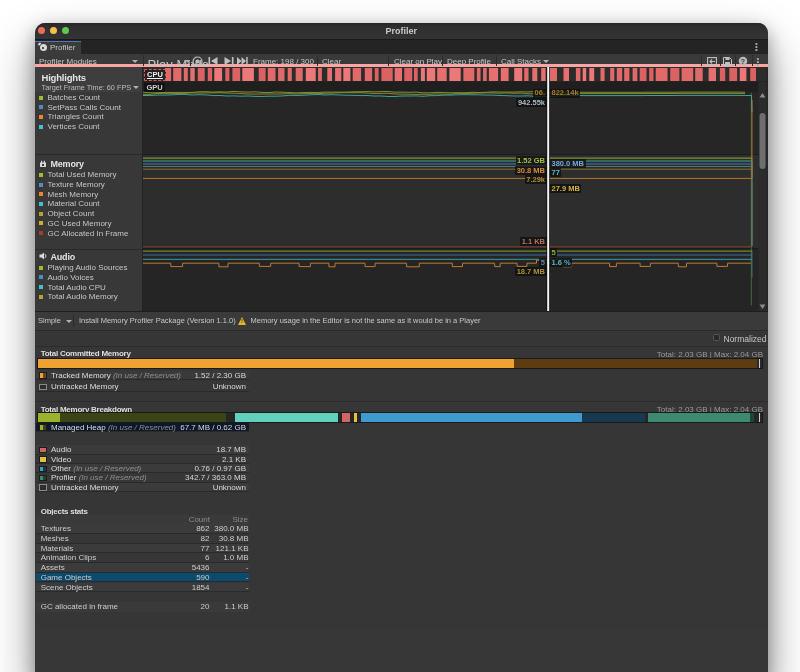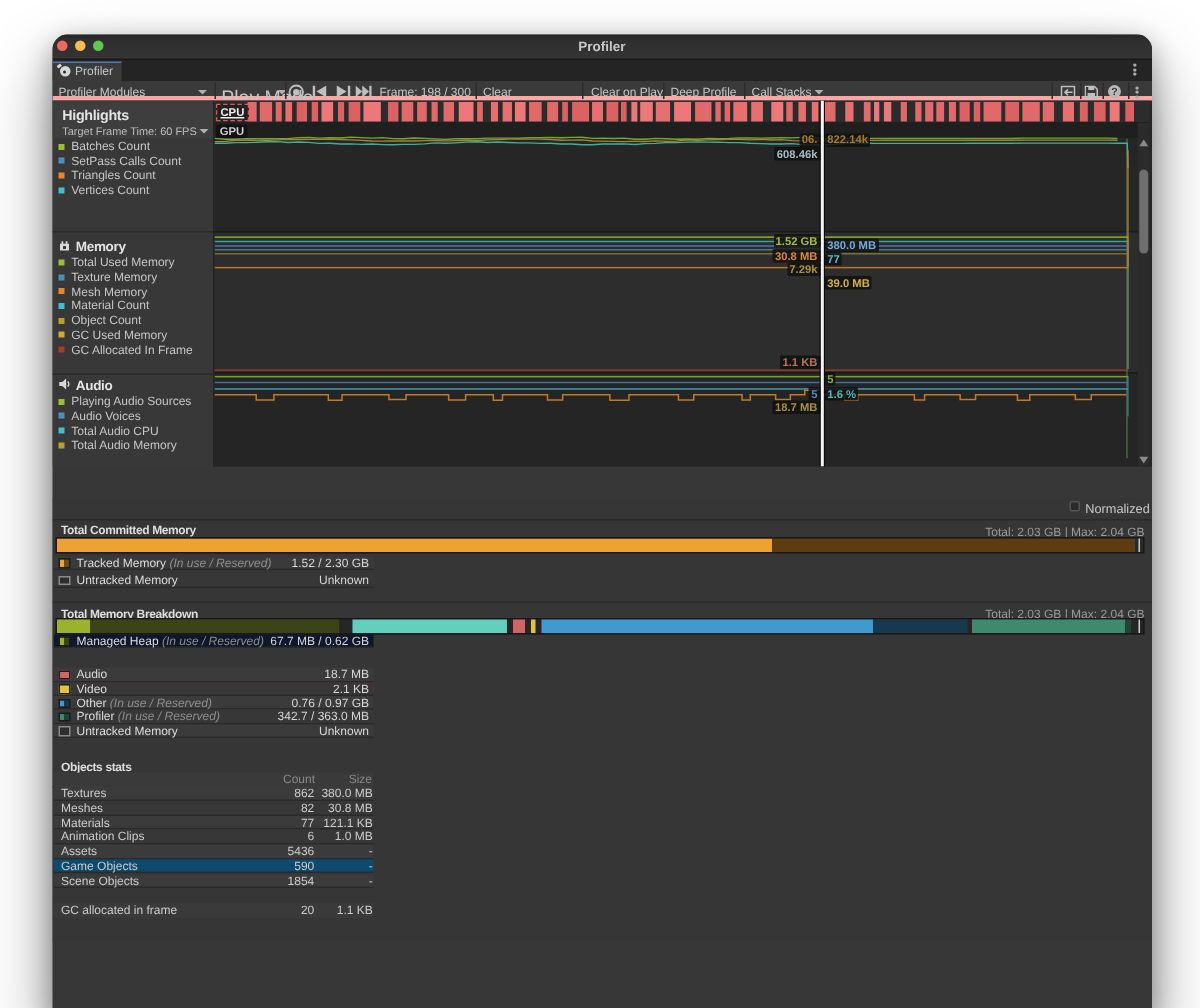--- a/index.html
+++ b/index.html
@@ -244,32 +244,41 @@
       <rect x="759.5" y="113" width="6" height="56" rx="3" fill="#6e6e6e"></rect>
       <rect x="546.4" y="67" width="0.9" height="244" fill="#0a0a0a"></rect>
       <rect x="549.1" y="67" width="0.9" height="244" fill="#0a0a0a"></rect>
       <rect x="547.2" y="67" width="2" height="244" fill="#f4f4f4"></rect>
     </svg>
   </div>
   <div class="chipcpu" style="left:109px;top:45.5px">CPU</div>
   <div class="chip" style="left:109.5px;top:59.5px;color:#d0d0d0;padding:1px 2.5px">GPU</div>
   <div class="chip" style="right:221.5px;top:65.5px;color:#a87b2a">06.</div>
 <div class="chip" style="left:515.5px;top:65.5px;color:#a87b2a">822.14k</div>
-<div class="chip" style="right:221.5px;top:75.2px;color:#a9bcc4">608.46k</div>
+<div class="chip" style="right:221.5px;top:75.2px;color:#a9bcc4">942.55k</div>
 <div class="chip" style="right:221.5px;top:132.8px;color:#a8bd3a">1.52 GB</div>
 <div class="chip" style="left:515.5px;top:135.8px;color:#79a9d9">380.0 MB</div>
 <div class="chip" style="right:221.5px;top:142.8px;color:#d9893a">30.8 MB</div>
 <div class="chip" style="left:515.5px;top:145.3px;color:#4fc0ce">77</div>
 <div class="chip" style="right:221.5px;top:152.2px;color:#ab9138">7.29k</div>
-<div class="chip" style="left:515.5px;top:160.9px;color:#d6b23a">39.0 MB</div>
+<div class="chip" style="left:515.5px;top:160.9px;color:#d6b23a">27.9 MB</div>
 <div class="chip" style="right:221.5px;top:214.2px;color:#b5735f">1.1 KB</div>
 <div class="chip" style="left:515.5px;top:224.8px;color:#85ad34">5</div>
 <div class="chip" style="right:221.5px;top:234.9px;color:#5b86c0">5</div>
 <div class="chip" style="left:515.5px;top:234.9px;color:#4fb4c4">1.6 %</div>
 <div class="chip" style="right:221.5px;top:243.8px;color:#ab9138">18.7 MB</div>
+  <div class="simplebar">
+    <span class="ti" style="left:3.5px;top:4.4px">Simple</span>
+      <span class="arr abs" style="left:31px;top:7.5px"></span>
+    <div class="sep" style="left:38px;top:3px;height:12px"></div>
+    <span class="ti" style="left:44.5px;top:4.4px">Install Memory Profiler Package (Version 1.1.0)</span>
+    <div class="abs" style="left:203px;top:4.5px;width:0;height:0;border-left:4.5px solid transparent;border-right:4.5px solid transparent;border-bottom:8px solid #e8b428"></div>
+    <div class="abs" style="left:206.6px;top:6.3px;font-size:6px;font-weight:bold;color:#3a3a3a">!</div>
+    <span class="ti" style="left:216px;top:4.4px">Memory usage in the Editor is not the same as it would be in a Player</span>
+  </div>
   <div class="details">
     <div class="abs" style="left:678.5px;top:2.2px;width:7px;height:7px;background:#2a2a2a;border:1px solid #555;border-radius:1.5px"></div>
     <div class="abs" style="left:689px;top:2px;color:#c8c8c8;font-size:8.5px">Normalized</div>
     <div class="hr" style="top:14px"></div>
     <div class="h1" style="top:17.5px">Total Committed Memory</div>
     <div class="tot" style="top:18px">Total: 2.03 GB | Max: 2.04 GB</div>
     <div class="bar" style="top:26.5px;background:linear-gradient(90deg,#efa132 0 65.8%,#5c3c10 65.8% 99.3%,#2a2a2a 99.3% 100%)">
       <div class="abs" style="left:721px;top:0;width:1.2px;height:9px;background:#cdcdcd"></div>
     </div>
     <div class="brow" style="top:39px"><span class="bsw" style="background:linear-gradient(90deg,#efa132 0 45%,#6e4a14 45% 100%)"></span><span class="blab">Tracked Memory <i>(In use / Reserved)</i></span><span class="bval">1.52 / 2.30 GB</span></div>

